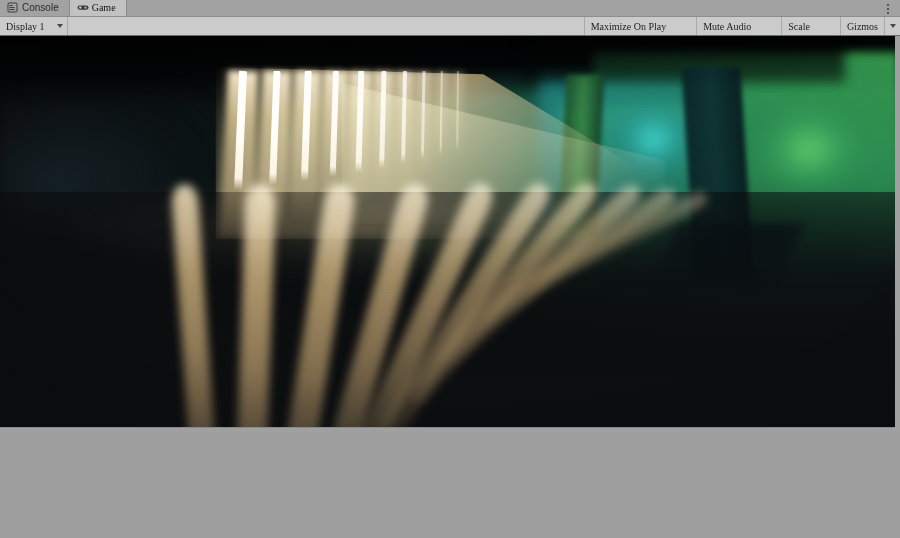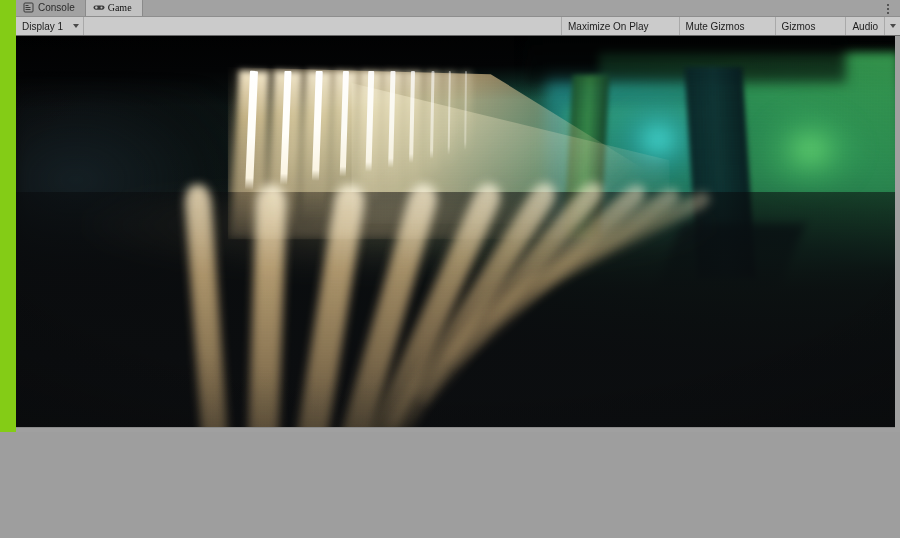--- a/index.html
+++ b/index.html
@@ -12,22 +12,21 @@
     font-family: "Liberation Sans", sans-serif;
     -webkit-font-smoothing: antialiased;
   }
 
   .editor-window {
     width: 900px;
     height: 432px;
     position: relative;
     display: flex;
     flex-direction: column;
-    background: #84cc16;
-    padding-left: 16px;
+    background: #f97316;
   }
 
   
   .tab-bar {
     height: 17px;
     background: #a2a2a2;
     display: flex;
     align-items: flex-end;
     position: relative;
     flex: 0 0 auto;
@@ -83,20 +82,21 @@
   
   .toolbar {
     height: 19px;
     background: #cbcbcb;
     border-bottom: 1px solid #6a6a6a;
     display: flex;
     align-items: flex-start;
     flex: 0 0 auto;
     font-size: 10px;
     color: #1c1c1c;
+    font-family: Liberation Serif, serif;
   }
 
   .tb-btn {
     display: flex;
     align-items: center;
     padding: 0 6px;
     background: #cbcbcb;
     border-right: 1px solid #a9a9a9;
     cursor: default;
     white-space: nowrap;
@@ -442,27 +442,27 @@
 
 
 
     <div class="toolbar-spacer"></div>
 
     <div class="tb-right">
       <div class="tb-btn">
         <span>Maximize On Play</span>
       </div>
       <div class="tb-btn">
-        <span>Mute Gizmos</span>
+        <span>Mute Audio</span>
       </div>
       <div class="tb-btn">
+        <span>Scale</span>
+      </div>
+      <div class="tb-btn noborder">
         <span>Gizmos</span>
-      </div>
-      <div class="tb-btn noborder">
-        <span>Audio</span>
       </div>
       <div class="gizmo-caret-box">
         <span class="caret"></span>
       </div>
     </div>
   </div>
 
   <div class="game-view">
 
     <div class="layer bg-base"></div>

